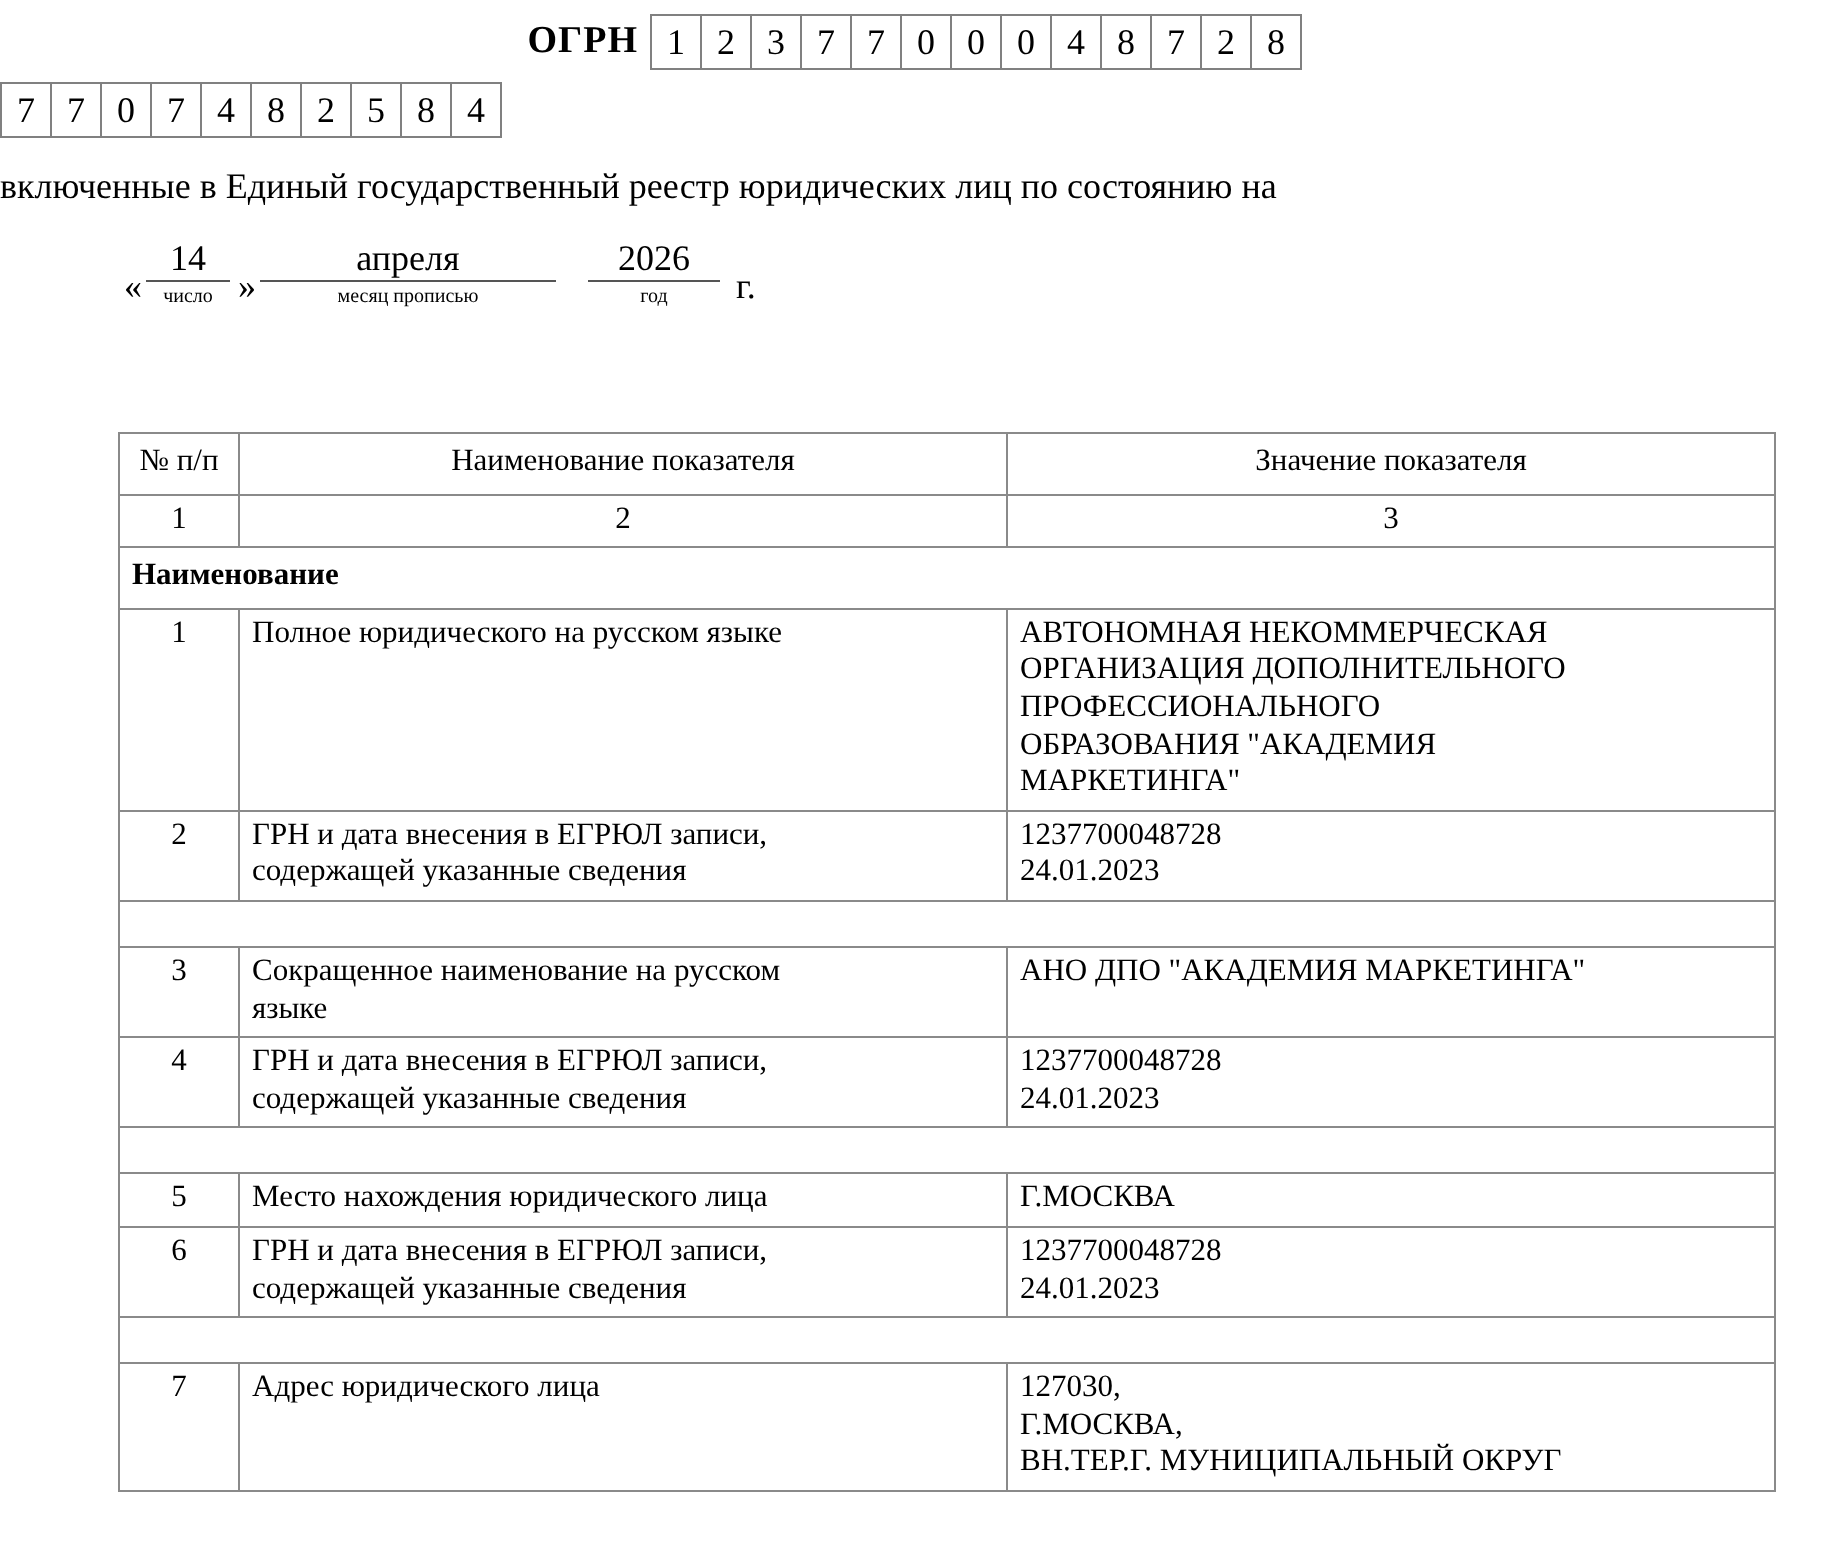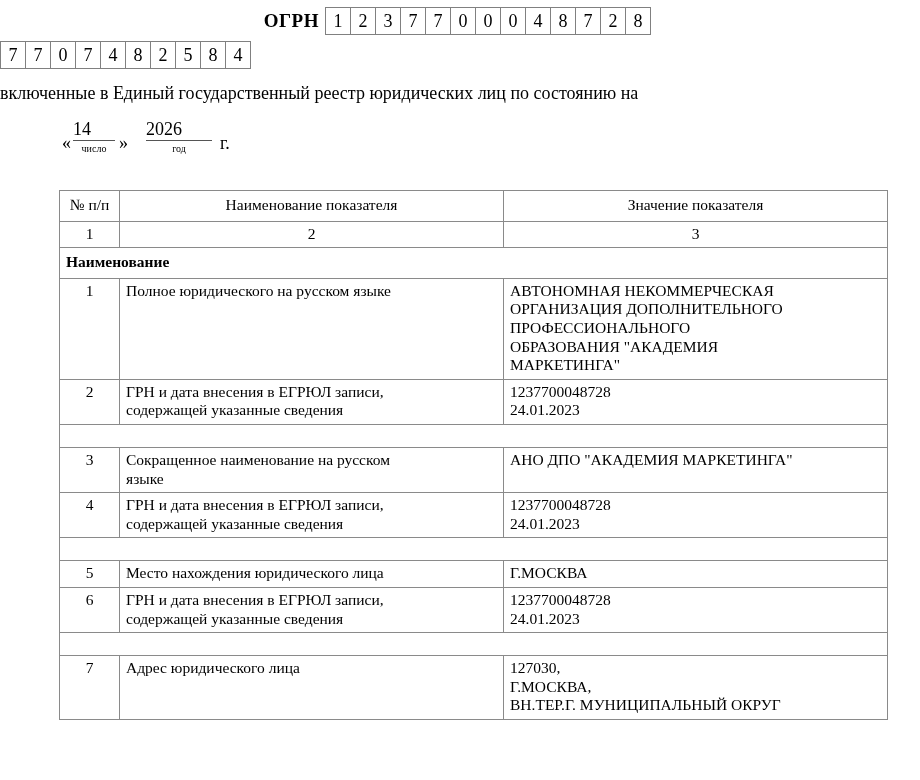--- a/index.html
+++ b/index.html
@@ -73,39 +73,40 @@
     font-size: 18px;
   }
   .date-quote { padding: 0 2px 0 0; }
   .date-seg {
     display: inline-flex;
     flex-direction: column;
     align-items: center;
   }
   .date-seg .val {
     border-bottom: 1px solid #555;
+    text-align: center;
     line-height: 1.15;
     padding-bottom: 1px;
   }
   .date-seg .cap {
     font-size: 10px;
     margin-top: 3px;
     text-align: center;
     line-height: 1;
   }
   .seg-day .val   { width: 42px; }
   .seg-month .val { width: 148px; }
   .seg-year .val  { width: 66px; }
   .date-suffix { padding-left: 8px; }
 
   
   .table-wrap {
     position: absolute;
     left: 59px;
-    top: 190px;
+    top: 216px;
     width: 828px;
   }
   table.egrul {
     border-collapse: collapse;
     table-layout: fixed;
     width: 828px;
     font-size: 15.5px;
   }
   table.egrul td {
     border: 1px solid #8a8a8a;
@@ -185,20 +186,24 @@
 
   <div class="intro">включенные в Единый государственный реестр юридических лиц по состоянию на</div>
 
   <div class="date-line">
     <span class="date-quote">«</span>
     <span class="date-seg seg-day">
       <span class="val">14</span>
       <span class="cap">число</span>
     </span>
     <span class="date-quote" style="padding-left:4px;">»</span>
+    <span class="date-seg seg-month">
+      <span class="val">апреля</span>
+      <span class="cap">месяц прописью</span>
+    </span>
     <span class="date-seg seg-year" style="margin-left:16px;">
       <span class="val">2026</span>
       <span class="cap">год</span>
     </span>
     <span class="date-suffix">г.</span>
   </div>
 
   <div class="table-wrap">
     <table class="egrul">
       <colgroup>

